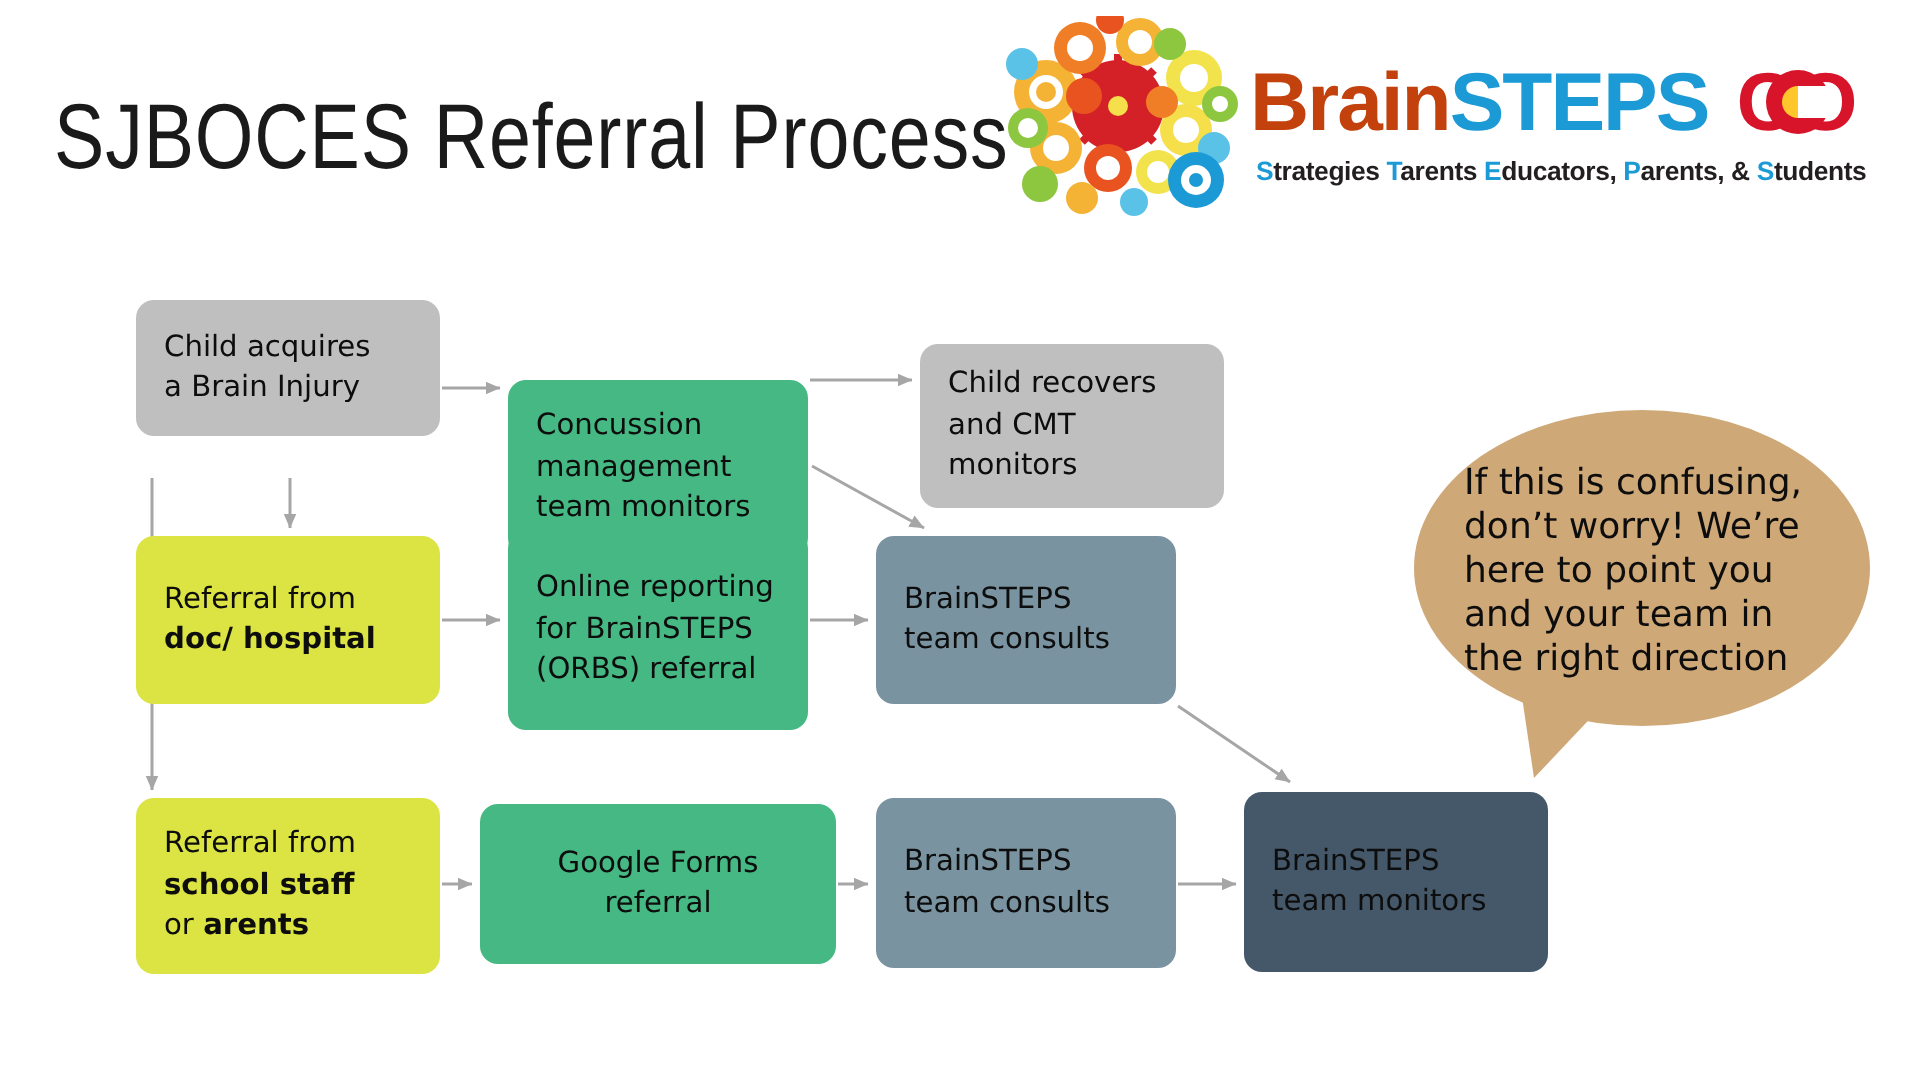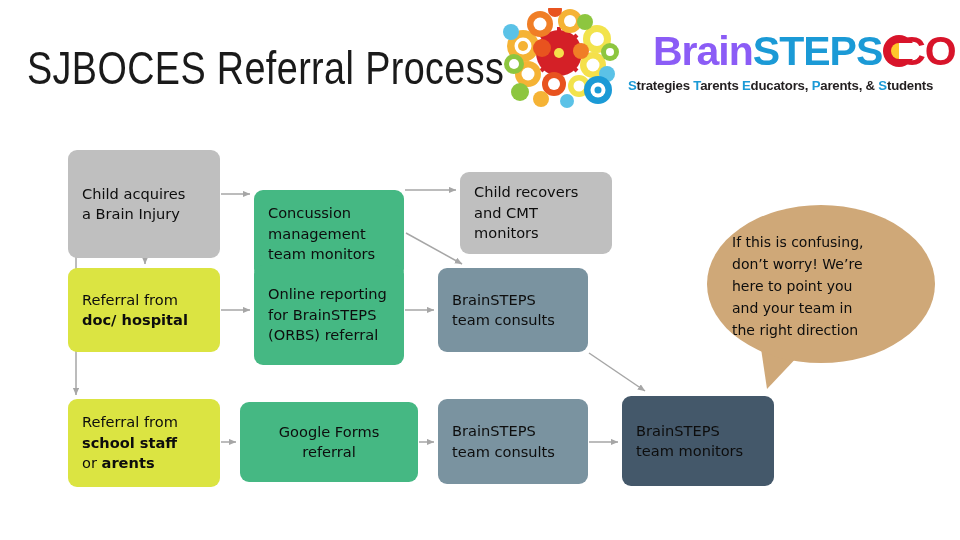--- a/index.html
+++ b/index.html
@@ -53,21 +53,21 @@
     top: 22px;
     width: 325px;
     height: 48px;
     font-family: "Liberation Sans", sans-serif;
     font-weight: bold;
     font-size: 41px;
     line-height: 46px;
     white-space: nowrap;
     letter-spacing: -1px;
   }
-  .w-brain { color: #8b5cf6; margin-left: 28px; }
+  .w-brain { color: #c2410c; }
   .w-steps { color: #1b9ad6; }
   .w-c { color: #d8142a; }
   .w-o { color: #d8142a; }
   #logo-tagline {
     position: absolute;
     left: 131px;
     top: 72px;
     width: 322px;
     font-family: "Liberation Sans", sans-serif;
     font-weight: bold;
@@ -112,21 +112,21 @@
     width: 228px;
     height: 158px;
     border-radius: 50% / 50%;
   }
   #bubble-text {
     position: absolute;
     left: 25px;
     top: 26px;
     width: 180px;
     font-family: "DejaVu Sans", sans-serif;
-    font-size: 14px;
+    font-size: 18px;
     line-height: 22px;
     color: #0d0d0d;
   }
   #bubble-tail {
     position: absolute;
     left: 50px;
     top: 128px;
     width: 46px;
     height: 58px;
   }
@@ -253,21 +253,21 @@
       <line x1="589" y1="353" x2="645" y2="391"></line>
 
       <line x1="221" y1="442" x2="236" y2="442"></line>
 
       <line x1="419" y1="442" x2="434" y2="442"></line>
 
       <line x1="589" y1="442" x2="618" y2="442"></line>
     </g>
   </svg>
 
-  <div class="box" style="left:68px;top:150px;width:152px;height:108px;background:#BFBFBF;justify-content:flex-end;">
+  <div class="box" style="left:68px;top:150px;width:152px;height:68px;background:#BFBFBF;justify-content:flex-end;">
     <span class="txt">Child acquires<br>a Brain Injury</span>
   </div>
 
   <div class="box" style="left:254px;top:150px;width:150px;height:88px;background:#45B883;margin-top:40px;">
     <span class="txt">Concussion<br>management<br>team monitors</span>
   </div>
 
   <div class="box" style="left:460px;top:150px;width:152px;height:82px;background:#BFBFBF;margin-top:22px;">
     <span class="txt">Child recovers<br>and CMT<br>monitors</span>
   </div>

